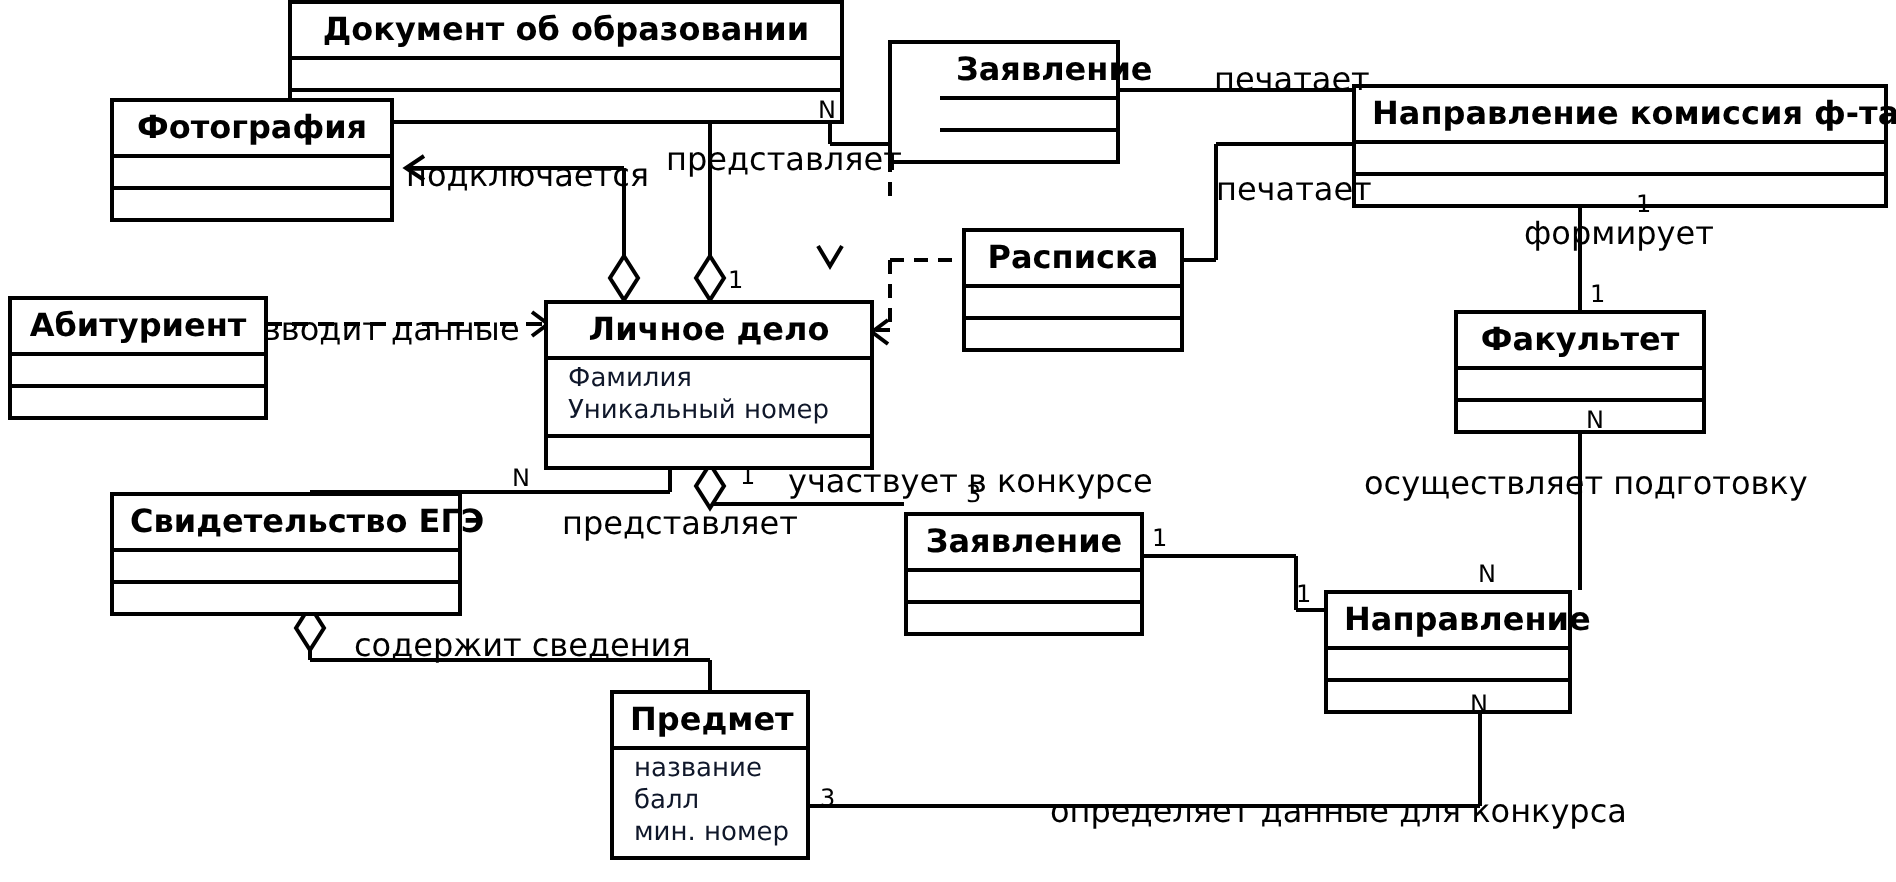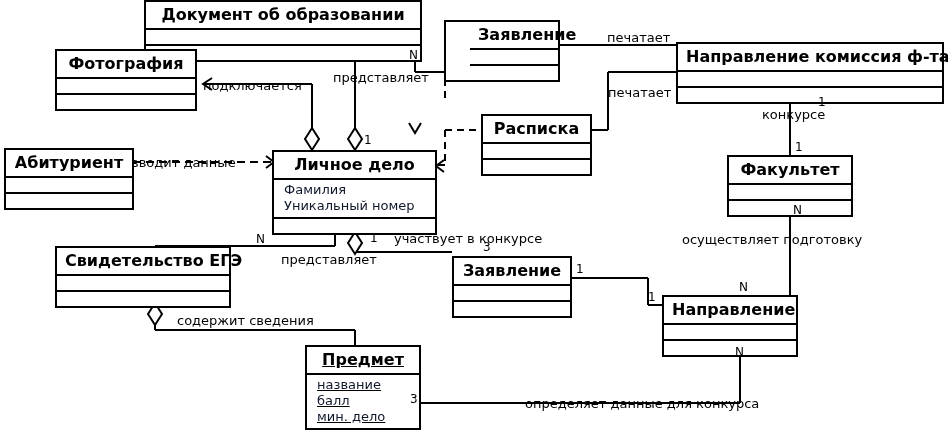--- a/index.html
+++ b/index.html
@@ -37,21 +37,21 @@
   .uml-attrs {
     padding: 2px 8px 3px 10px;
     font-size: 13px;
     line-height: 16px;
     color: #0f172a;
   }
   .uml-empty1 { height: 9px; }
   .uml-empty2 { height: 9px; }
   .label {
     position: absolute;
-    font-size: 13px;
+    font-size: 16px;
     color: #000;
     white-space: nowrap;
     z-index: 7;
     background: transparent;
   }
   .mult {
     position: absolute;
     font-size: 12px;
     color: #000;
     white-space: nowrap;
@@ -208,43 +208,43 @@
   </div>
 
   <div class="uml-class" style="left:452px; top:256px; width:120px;">
     <div class="uml-name">Заявление</div>
     <div class="uml-sep"></div>
     <div class="uml-attrs uml-empty1"></div>
     <div class="uml-sep"></div>
     <div class="uml-attrs uml-empty2"></div>
   </div>
 
-  <div class="uml-class" style="left:662px; top:295px; width:136px;">
+  <div class="uml-class" style="left:662px; top:295px; width:124px;">
     <div class="uml-name">Направление</div>
     <div class="uml-sep"></div>
     <div class="uml-attrs uml-empty1"></div>
     <div class="uml-sep"></div>
     <div class="uml-attrs uml-empty2"></div>
   </div>
 
-  <div class="uml-class" style="left:305px; top:345px; width:116px;text-decoration:underline;">
+  <div class="uml-class" style="left:305px; top:345px; width:100px;">
     <div class="uml-name">Предмет</div>
     <div class="uml-sep"></div>
     <div class="uml-attrs">
       <div>название</div>
       <div>балл</div>
-      <div>мин. дело</div>
+      <div>мин. номер</div>
     </div>
   </div>
 
   <div class="label" style="left:203px; top:78px;">подключается</div>
   <div class="label" style="left:333px; top:70px;">представляет</div>
   <div class="label" style="left:607px; top:30px;">печатает</div>
   <div class="label" style="left:608px; top:85px;">печатает</div>
-  <div class="label" style="left:762px; top:107px;">конкурсе</div>
+  <div class="label" style="left:762px; top:107px;">формирует</div>
   <div class="label" style="left:131px; top:155px;">вводит данные</div>
   <div class="label" style="left:281px; top:252px;">представляет</div>
   <div class="label" style="left:394px; top:231px;">участвует в конкурсе</div>
   <div class="label" style="left:682px; top:232px;">осуществляет подготовку</div>
   <div class="label" style="left:177px; top:313px;">содержит сведения</div>
   <div class="label" style="left:525px; top:396px;">определяет данные для конкурса</div>
 
   <div class="mult" style="left:409px; top:48px;">N</div>
   <div class="mult" style="left:364px; top:133px;">1</div>
   <div class="mult" style="left:818px; top:95px;">1</div>

